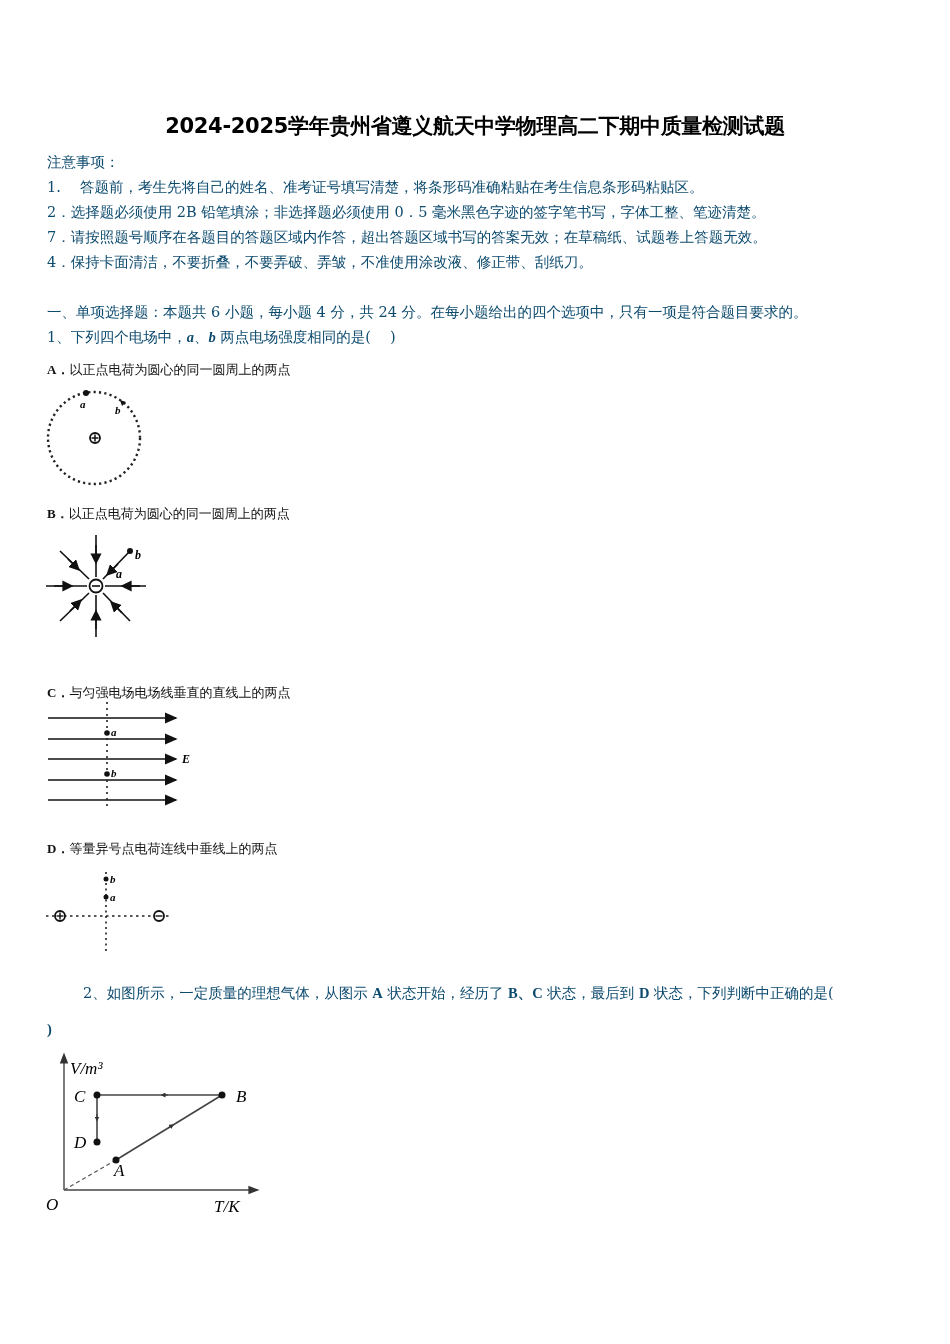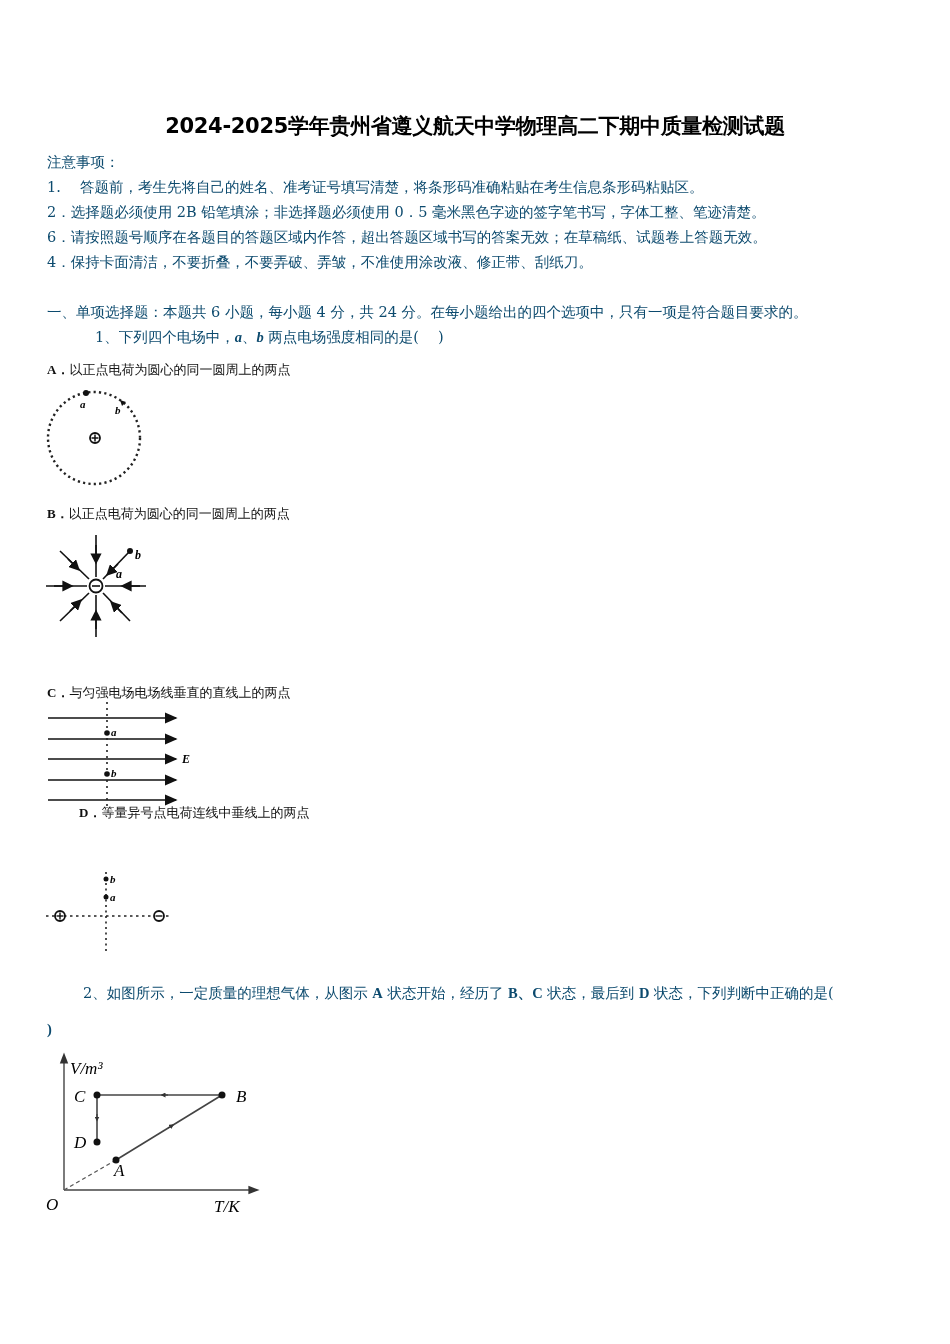--- a/index.html
+++ b/index.html
@@ -17,26 +17,26 @@
   .b { font-weight: bold; font-family: "Liberation Serif", serif; }
 </style>
 </head>
 <body>
 
 <div class="abs title">2024-2025学年贵州省遵义航天中学物理高二下期中质量检测试题</div>
 
 <div class="abs line" style="top:152px;">注意事项：</div>
 <div class="abs line" style="top:177px;">1.　 答题前，考生先将自己的姓名、准考证号填写清楚，将条形码准确粘贴在考生信息条形码粘贴区。</div>
 <div class="abs line" style="top:202px;">2．选择题必须使用 2B 铅笔填涂；非选择题必须使用 0．5 毫米黑色字迹的签字笔书写，字体工整、笔迹清楚。</div>
-<div class="abs line" style="top:227px;">6．请按照题号顺序在各题目的答题区域内作答，超出答题区域书写的答案无效；在草稿纸、试题卷上答题无效。</div>
+<div class="abs line" style="top:227px;">7．请按照题号顺序在各题目的答题区域内作答，超出答题区域书写的答案无效；在草稿纸、试题卷上答题无效。</div>
 <div class="abs line" style="top:252px;">4．保持卡面清洁，不要折叠，不要弄破、弄皱，不准使用涂改液、修正带、刮纸刀。</div>
 
 <div class="abs line" style="top:302px;text-align:center;">一、单项选择题：本题共 6 小题，每小题 4 分，共 24 分。在每小题给出的四个选项中，只有一项是符合题目要求的。</div>
 
-<div class="abs line" style="top:327px;margin-left:48px;">
+<div class="abs line" style="top:327px;">
   <span>1、下列四个电场中，</span><span class="ital">a</span><span>、</span><span class="ital">b</span><span> 两点电场强度相同的是(　 )</span>
 </div>
 
 <div class="abs opt" style="top:361px;">
   <b class="letter">A．</b><span>以正点电荷为圆心的同一圆周上的两点</span>
 </div>
 <svg class="abs" style="left:42px; top:388px;" width="110" height="100">
   <circle cx="52" cy="50" r="46" fill="none" stroke="#222" stroke-width="2.4" stroke-dasharray="2.2 3.2"></circle>
   <circle cx="44" cy="5" r="3" fill="#111"></circle>
   <text x="38" y="20" font-size="11">a</text>
@@ -98,21 +98,21 @@
     <line x1="2" y1="100" x2="130" y2="100" marker-end="url(#arr2)"></line>
   </g>
   <line x1="61" y1="2" x2="61" y2="106" stroke="#222" stroke-width="1.6" stroke-dasharray="2 4"></line>
   <circle cx="61" cy="33" r="2.8" fill="#111"></circle>
   <text x="65" y="36" font-size="11">a</text>
   <circle cx="61" cy="74" r="2.8" fill="#111"></circle>
   <text x="65" y="77" font-size="11">b</text>
   <text x="136" y="63" font-size="12">E</text>
 </svg>
 
-<div class="abs opt" style="top:804px;margin-left:32px;">
+<div class="abs opt" style="top:840px;">
   <b class="letter">D．</b><span>等量异号点电荷连线中垂线上的两点</span>
 </div>
 <svg class="abs" style="left:44px; top:870px;" width="130" height="88">
   <line x1="2" y1="46" x2="126" y2="46" stroke="#222" stroke-width="1.6" stroke-dasharray="2.5 3.5"></line>
   <line x1="62" y1="2" x2="62" y2="84" stroke="#222" stroke-width="1.6" stroke-dasharray="2 3.5"></line>
   <circle cx="62" cy="9" r="2.5" fill="#111"></circle>
   <text x="66" y="13" font-size="11">b</text>
   <circle cx="62" cy="27" r="2.5" fill="#111"></circle>
   <text x="66" y="31" font-size="11">a</text>
   <circle cx="16" cy="46" r="5" fill="#fff" stroke="#111" stroke-width="1.8"></circle>

